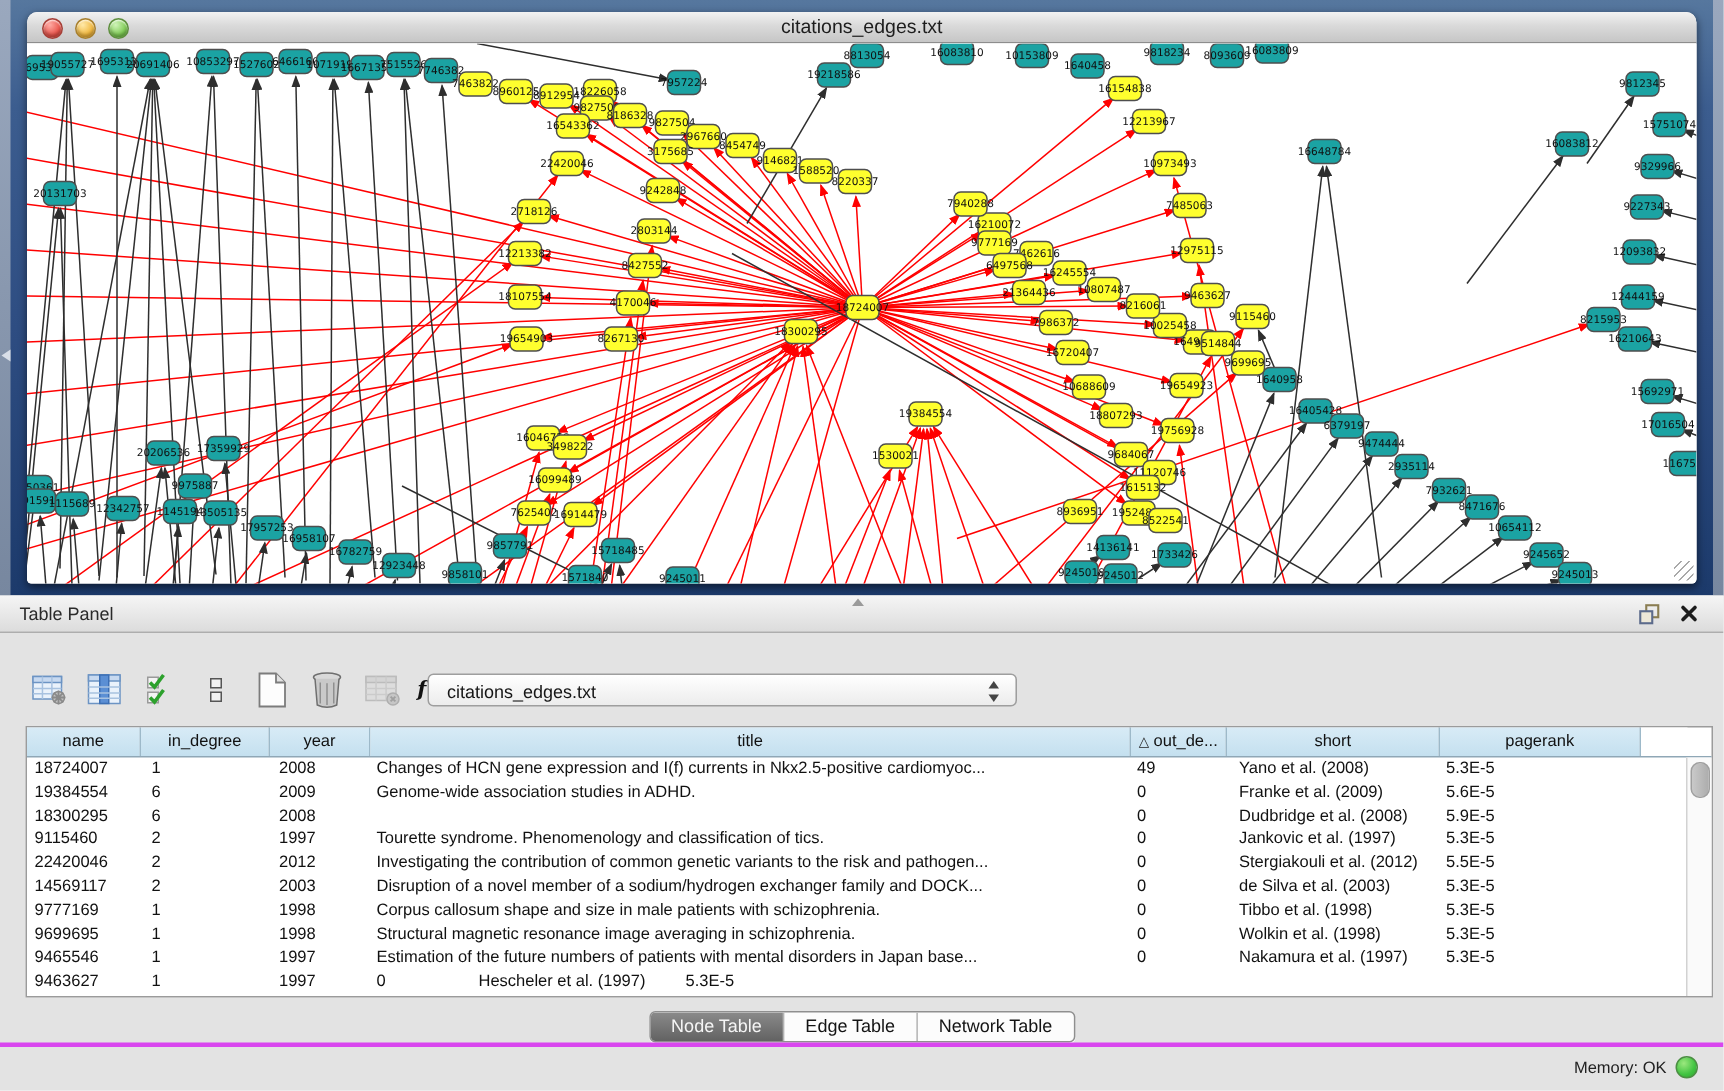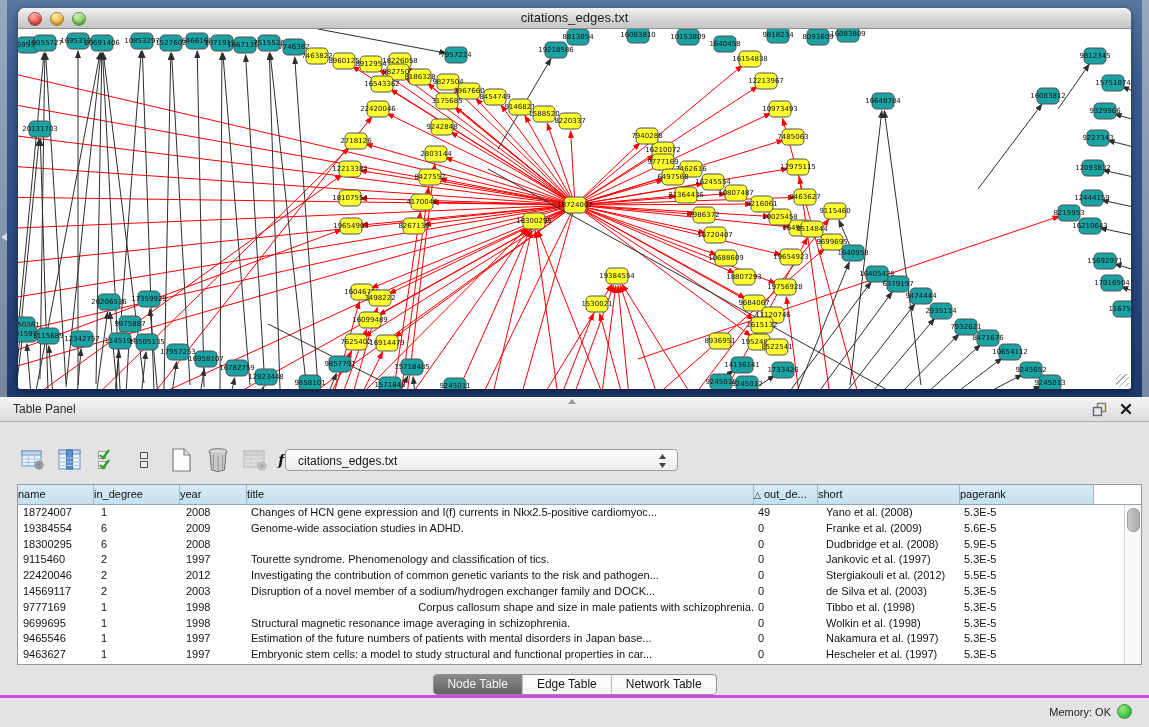--- a/index.html
+++ b/index.html
@@ -41,21 +41,21 @@
   .tbtn{width:26px;height:26px;display:flex;align-items:center;justify-content:center;cursor:pointer;}
   .combo{position:absolute;left:285px;top:52px;width:393px;height:22px;border:1px solid #9E9E9E;
     border-radius:4px;background:linear-gradient(180deg,#FFFFFF,#ECECEC);
     font-size:12px;color:#161616;line-height:22px;padding-left:12px;box-sizing:border-box;cursor:pointer;}
   .combo .arrows{position:absolute;right:10px;top:3px;}
   
   .dtable{position:absolute;left:17px;top:87px;width:1123px;height:179px;
     border:1px solid #9B9B9B;background:#fff;box-sizing:content-box;}
   .thead{display:flex;height:19px;border-bottom:1px solid #8FA7B6;}
   .th{background:linear-gradient(180deg,#D8EBF6,#C4E0EF);border-right:1px solid #9DB9C9;
-    font-size:11px;color:#111;line-height:19px;box-sizing:border-box;
+    font-size:11px;color:#111;text-align:center;line-height:19px;box-sizing:border-box;
     overflow:hidden;white-space:nowrap;cursor:pointer;}
   .th.filler{background:#fff;border-right:none;cursor:default;}
   .sortmark{font-size:9px;margin-right:3px;color:#222;}
   .tbody{position:absolute;left:0;top:20px;bottom:0;width:1107px;overflow:hidden;}
   .tr{display:flex;height:15.8px;font-size:11px;color:#111;cursor:default;}
   .td{white-space:nowrap;overflow:hidden;box-sizing:border-box;line-height:15.8px;}
   .vscroll{position:absolute;right:0;top:20px;bottom:0;width:16px;background:#FAFAFA;border-left:1px solid #D2D2D2;}
   .vthumb{position:absolute;left:2px;top:3px;width:11px;height:22px;border-radius:6px;
     background:linear-gradient(90deg,#C9C9C9,#ADADAD);border:1px solid #9F9F9F;}
   
@@ -946,21 +946,21 @@
           <div class="td" style="width: 67px; padding-left: 6px;">2003</div>
           <div class="td" style="width: 507px; padding-left: 4px;">Disruption of a novel member of a sodium/hydrogen exchanger family and DOCK...</div>
           <div class="td" style="width: 64px; padding-left: 4px;">0</div>
           <div class="td" style="width: 142px; padding-left: 8px;">de Silva et al. (2003)</div>
           <div class="td" style="width: 134px; padding-left: 4px;">5.3E-5</div>
         </div>
         <div class="tr">
           <div class="td" style="width: 76px; padding-left: 5px;">9777169</div>
           <div class="td" style="width: 86px; padding-left: 7px;">1</div>
           <div class="td" style="width: 67px; padding-left: 6px;">1998</div>
-          <div class="td" style="width: 507px; padding-left: 4px; text-align: right;">Corpus callosum shape and size in male patients with schizophrenia.</div>
+          <div class="td" style="width: 507px; padding-left: 4px;">Corpus callosum shape and size in male patients with schizophrenia.</div>
           <div class="td" style="width: 64px; padding-left: 4px;">0</div>
           <div class="td" style="width: 142px; padding-left: 8px;">Tibbo et al. (1998)</div>
           <div class="td" style="width: 134px; padding-left: 4px;">5.3E-5</div>
         </div>
         <div class="tr">
           <div class="td" style="width: 76px; padding-left: 5px;">9699695</div>
           <div class="td" style="width: 86px; padding-left: 7px;">1</div>
           <div class="td" style="width: 67px; padding-left: 6px;">1998</div>
           <div class="td" style="width: 507px; padding-left: 4px;">Structural magnetic resonance image averaging in schizophrenia.</div>
           <div class="td" style="width: 64px; padding-left: 4px;">0</div>
@@ -973,21 +973,20 @@
           <div class="td" style="width: 67px; padding-left: 6px;">1997</div>
           <div class="td" style="width: 507px; padding-left: 4px;">Estimation of the future numbers of patients with mental disorders in Japan base...</div>
           <div class="td" style="width: 64px; padding-left: 4px;">0</div>
           <div class="td" style="width: 142px; padding-left: 8px;">Nakamura et al. (1997)</div>
           <div class="td" style="width: 134px; padding-left: 4px;">5.3E-5</div>
         </div>
         <div class="tr">
           <div class="td" style="width: 76px; padding-left: 5px;">9463627</div>
           <div class="td" style="width: 86px; padding-left: 7px;">1</div>
           <div class="td" style="width: 67px; padding-left: 6px;">1997</div>
-          <div class="td" style="width: 507px; padding-left: 4px;">Embryonic stem cells: a model to study structural and functional properties in car...</div>
           <div class="td" style="width: 64px; padding-left: 4px;">0</div>
           <div class="td" style="width: 142px; padding-left: 8px;">Hescheler et al. (1997)</div>
           <div class="td" style="width: 134px; padding-left: 4px;">5.3E-5</div>
         </div>
       </div>
     <div class="vscroll">
       <div class="vthumb"></div>
     </div>
   </div>
 

